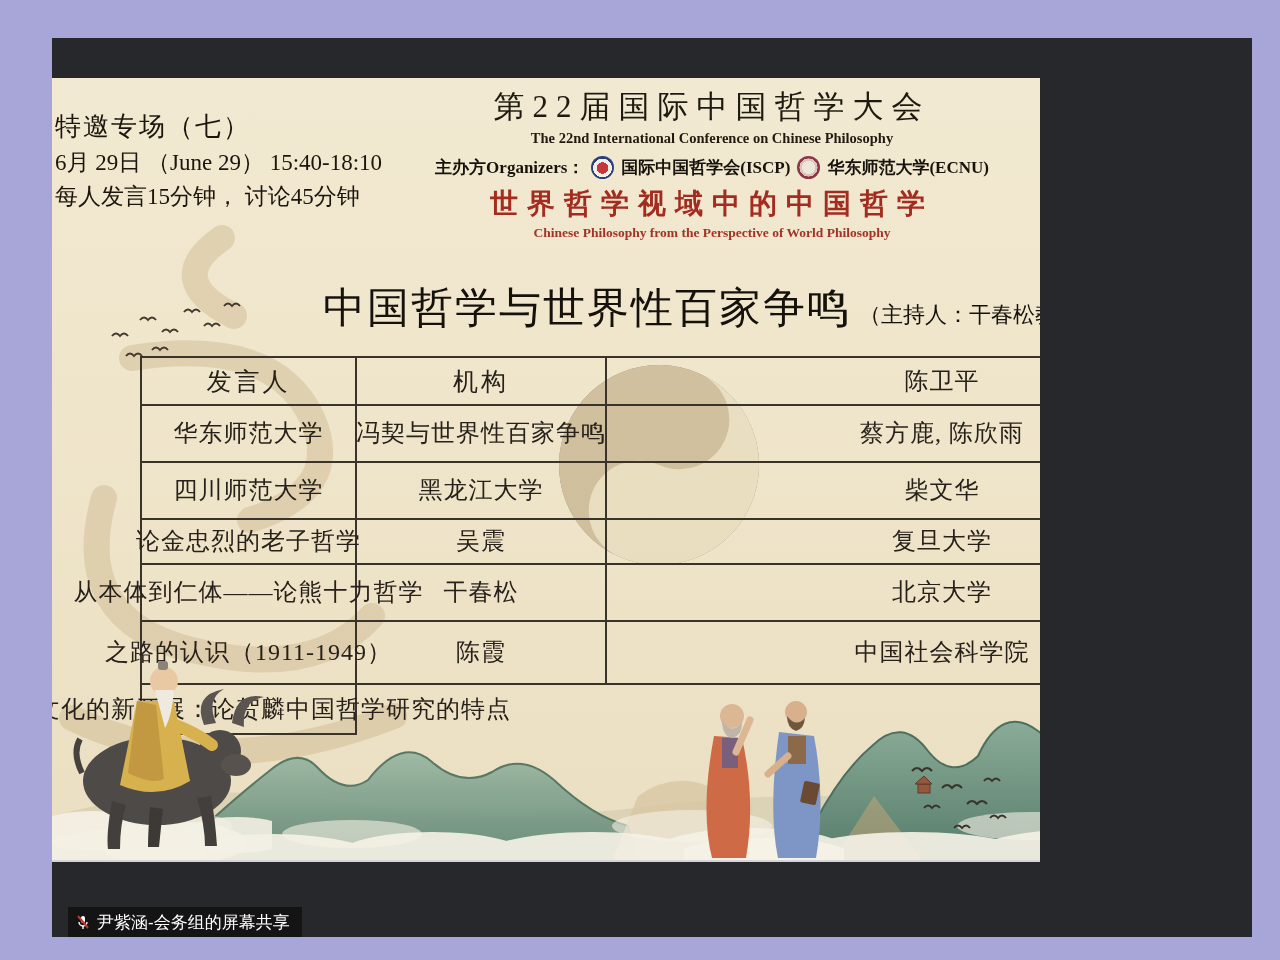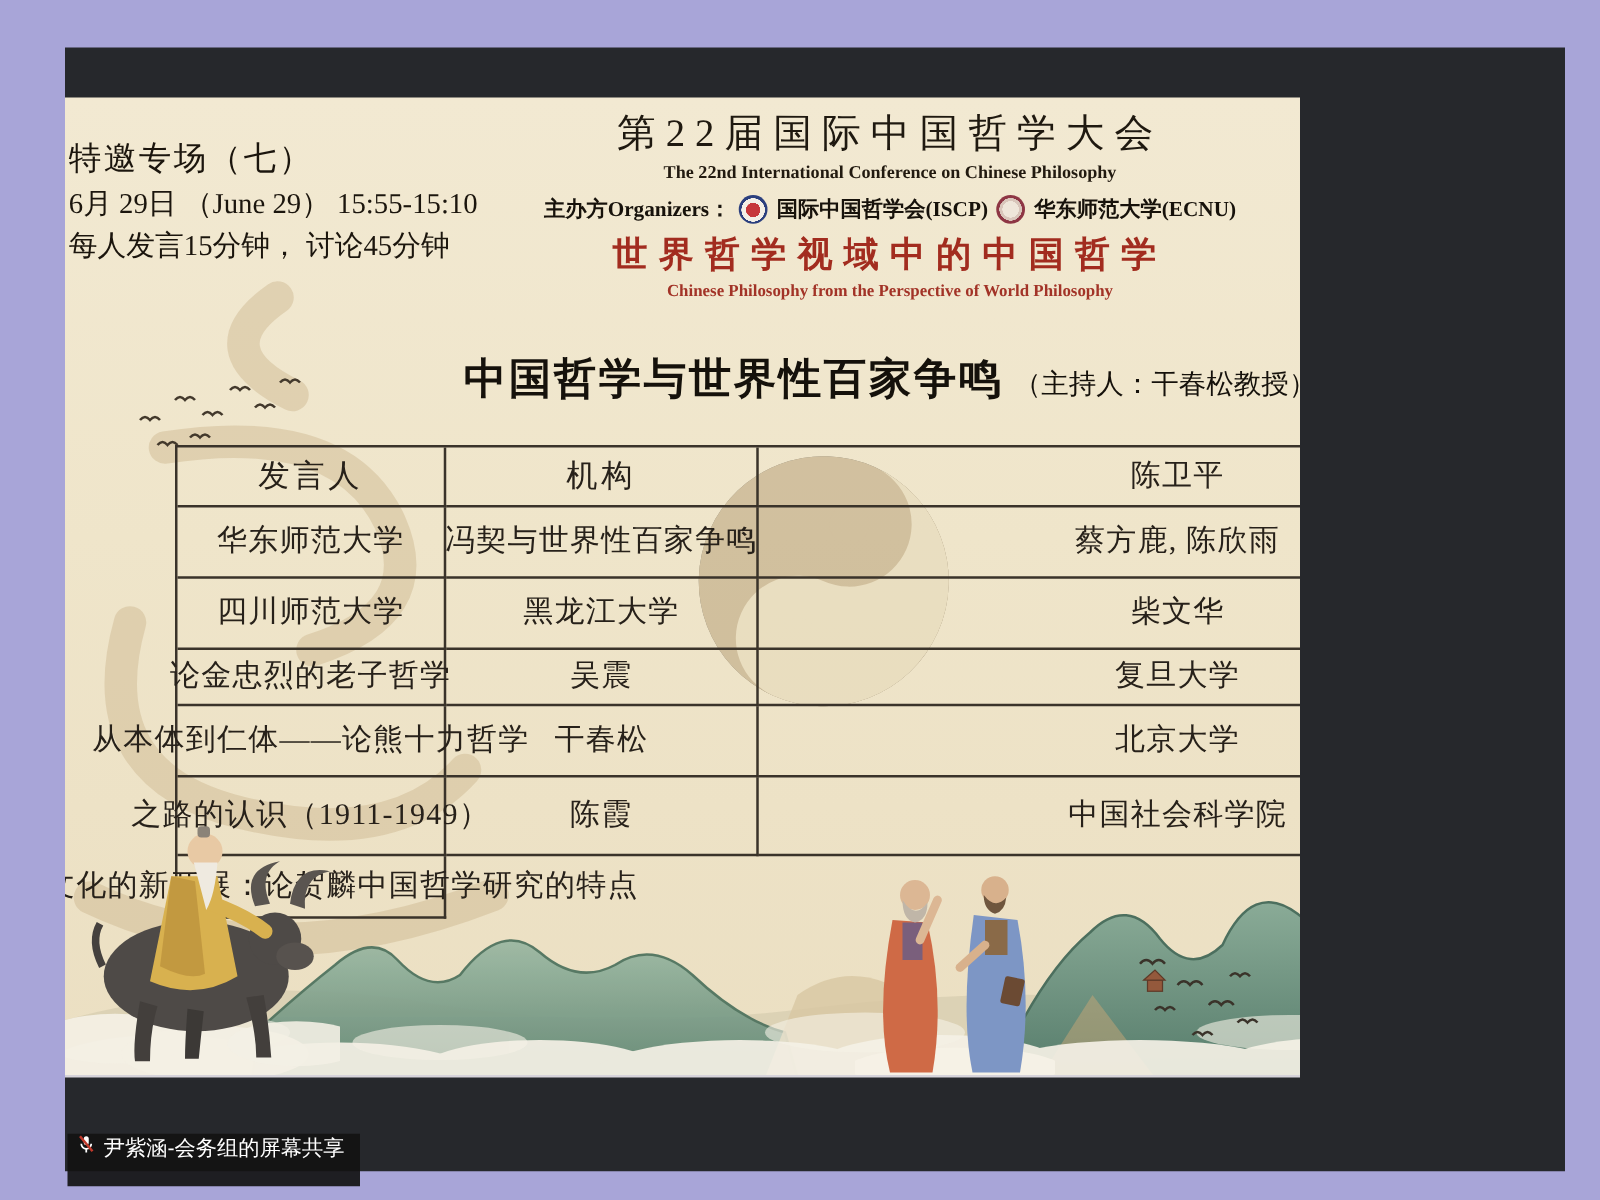--- a/index.html
+++ b/index.html
@@ -38,36 +38,36 @@
   
   .scroll{position:absolute;left:1172px;top:16px;width:34px;height:72px;background:#eceade;
           box-shadow:inset 2px 0 3px rgba(0,0,0,.12);border-radius:2px}
   .scroll i{position:absolute;left:8px;top:10px;width:10px;height:2px;background:#9b8f84}
   .scroll i + i{top:18px;left:12px;width:7px}
   .stamp{position:absolute;left:1158px;top:84px;width:70px;text-align:center;color:#3b352b;
          font-size:14px;line-height:20px;letter-spacing:1px;white-space:nowrap}
 
   
   .ptitle{position:absolute;left:90px;top:202px;width:1140px;text-align:center;white-space:nowrap;color:#15110b}
-  .ptitle .main{font-size:34px;font-weight:bold;letter-spacing:2px}
+  .ptitle .main{font-size:42px;font-weight:normal;letter-spacing:2px}
   .ptitle .chair{font-size:22px;margin-left:4px}
 
   
   .ptable{position:absolute;left:88px;top:278px;width:1137px;display:grid;
           grid-template-columns:215px 250px 672px;
           grid-template-rows:48px 57px 57px 45px 57px 63px 50px;
           border-top:2px solid #3a332a;border-left:2px solid #3a332a}
   .cell{border-right:2px solid #3a332a;border-bottom:2px solid #3a332a;
         display:flex;flex-direction:column;align-items:center;justify-content:center;
         font-size:24px;line-height:29px;color:#27211a;white-space:nowrap;letter-spacing:1px;overflow:visible}
   .cell.hd{font-size:25px;letter-spacing:3px}
 
   
-  .badge{position:absolute;left:2px;top:869px;height:42px;background:rgba(18,18,18,.92);
-         display:flex;gap:6px;padding:0 12px 0 7px;
+  .badge{position:absolute;left:16px;top:869px;height:30px;background:rgba(18,18,18,.92);
+         display:flex;align-items:center;gap:6px;padding:0 12px 0 7px;
          color:#fff;font-size:17px;font-family:"Liberation Sans","DejaVu Sans",sans-serif;white-space:nowrap}
 </style>
 </head>
 <body>
 
 <div class="video">
 
   <div class="slide">
 
     <svg class="wm" style="left:-40px;top:120px" width="420" height="600" viewBox="0 0 420 600">
@@ -104,21 +104,21 @@
           <path d="M84,14 q4,-5 8,0 q4,-5 8,0"></path>
         <path d="M104,28 q4,-5 8,0 q4,-5 8,0"></path>
           <path d="M52,52 q4,-5 8,0 q4,-5 8,0"></path>
         <path d="M26,58 q4,-5 8,0 q4,-5 8,0"></path>
           <path d="M124,8 q4,-5 8,0 q4,-5 8,0"></path>
       </g>
     </svg>
 
     <div class="sess">
       <div class="l1">特邀专场（七）</div>
-      <div class="l2">6月 29日 （June 29） 15:55-15:10</div>
+      <div class="l2">6月 29日 （June 29） 15:40-18:10</div>
       <div class="l3">每人发言15分钟， 讨论45分钟</div>
     </div>
 
     <div class="hdr">
       <div class="hdr-cn">第22届国际中国哲学大会</div>
       <div class="hdr-en">The 22nd International Conference on Chinese Philosophy</div>
       <div class="org">
         <span>主办方Organizers：</span>
         <span class="logo iscp"></span>
         <span>国际中国哲学会(ISCP)</span>

